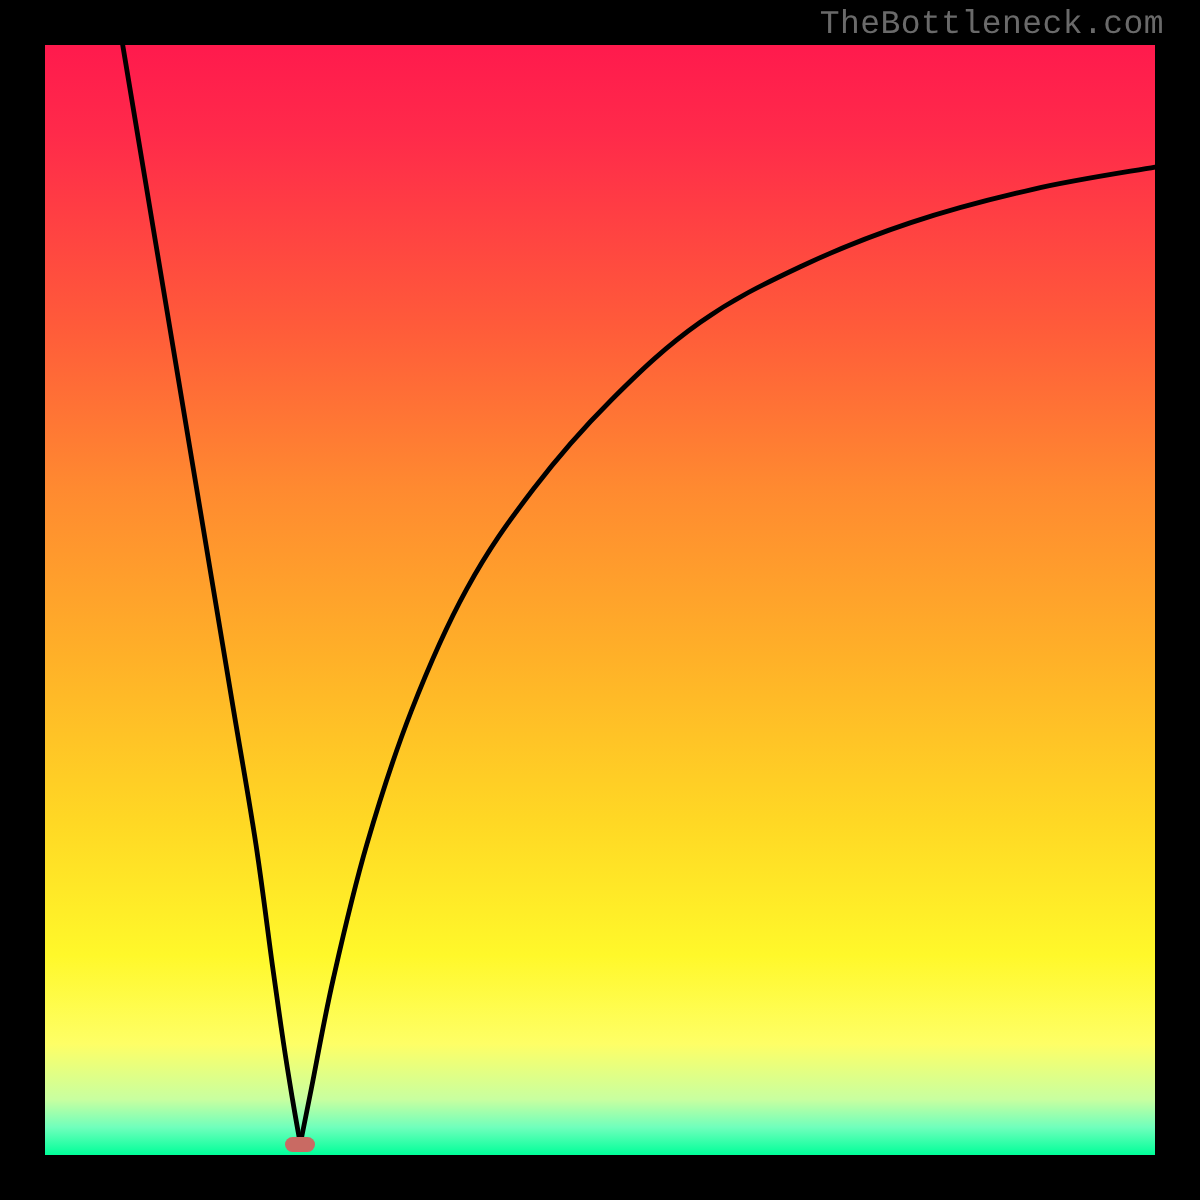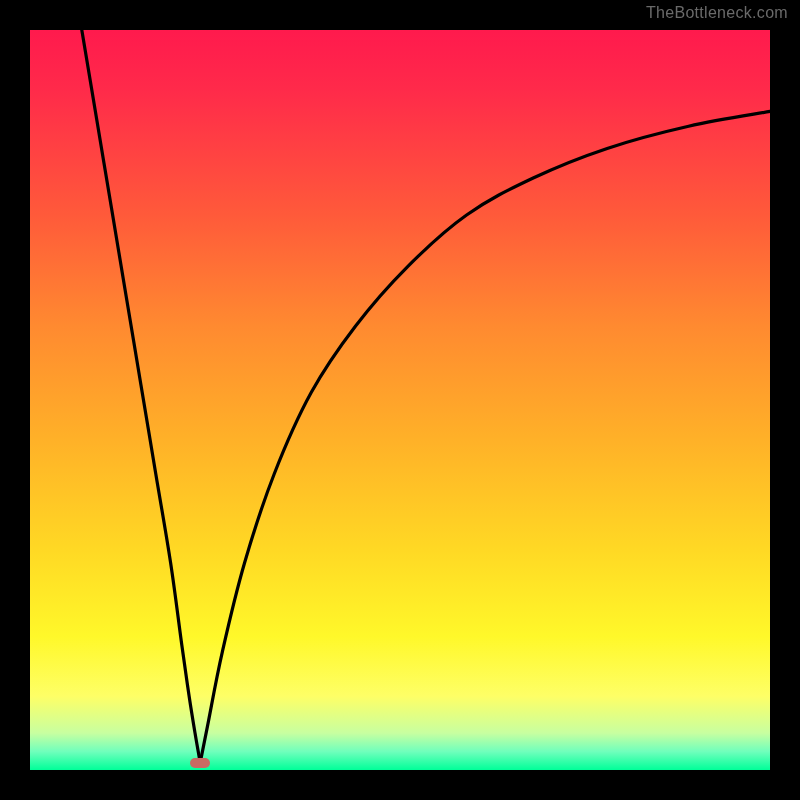--- a/index.html
+++ b/index.html
@@ -27,26 +27,27 @@
       #fff82a 82%,
       #feff66 90%,
       #c8ffa0 95%,
       #70ffbc 97.5%,
       #00ff99 100%
     );
   }
   .watermark {
     position: absolute;
     top: 4px;
-    right: 12px;
+    right: 24px;
     color: #6a6a6a;
-    font-size: 16px;
+    font-size: 22px;
     font-weight: 500;
     letter-spacing: 0.3px;
     user-select: none;
+    font-family: Liberation Mono, monospace;
   }
   svg.curve {
     position: absolute;
     left: 0;
     top: 0;
     width: 740px;
     height: 740px;
     overflow: visible;
   }
   .marker {

